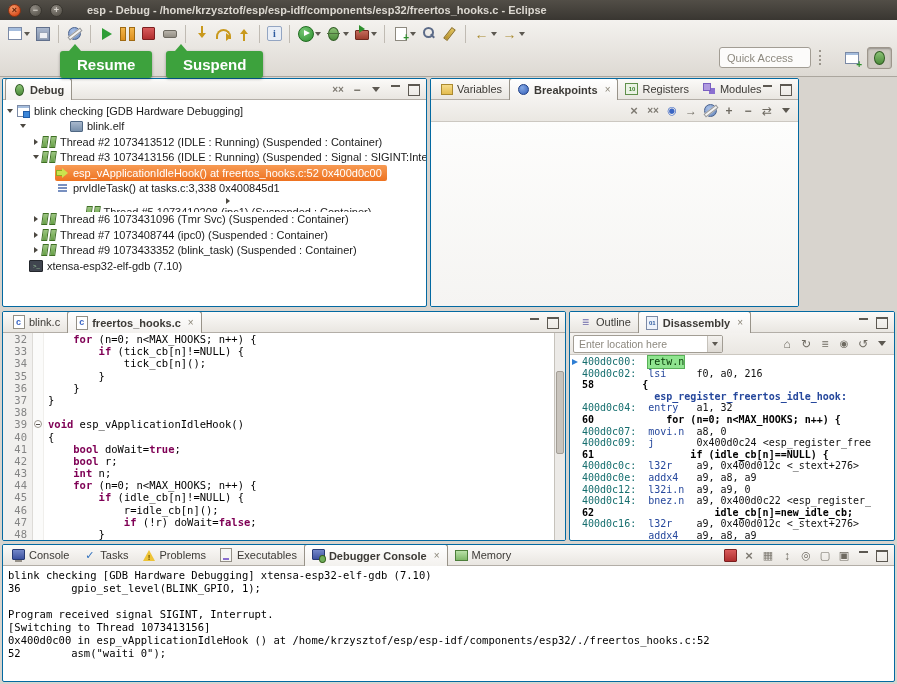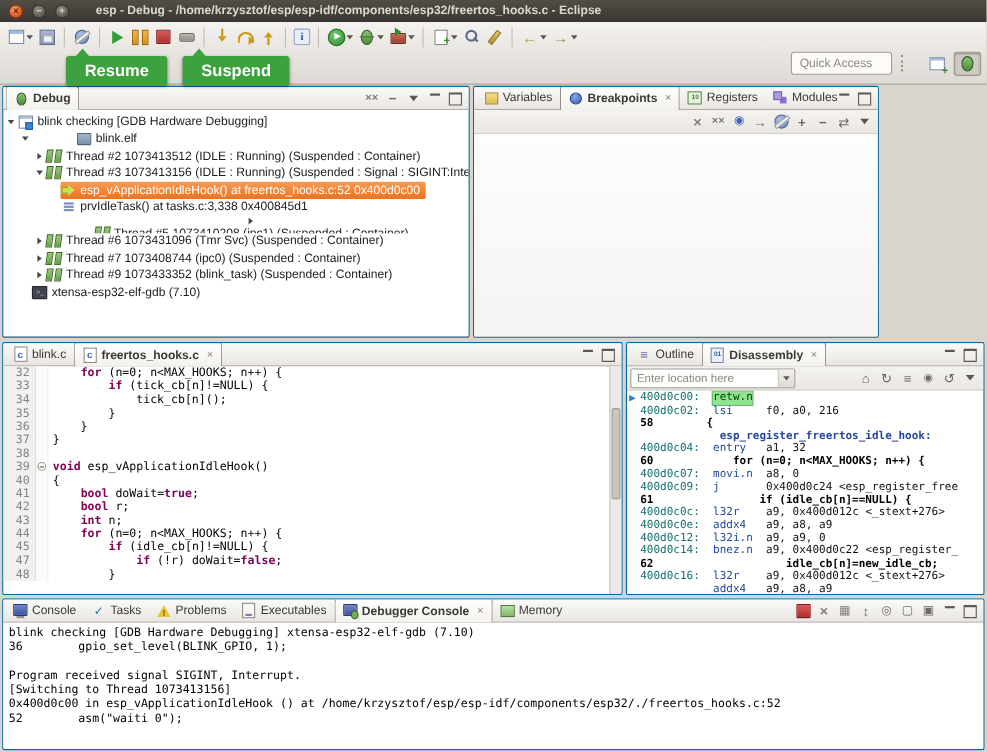--- a/index.html
+++ b/index.html
@@ -525,20 +525,25 @@
           <span class="eln">44</span>
           <span class="efold"></span>
           <span class="ecode"><span>    </span><span class="kw">for</span><span> (n=0; n&lt;MAX_HOOKS; n++) {</span></span>
         </div>
         <div class="eline">
           <span class="eln">45</span>
           <span class="efold"></span>
           <span class="ecode"><span>        </span><span class="kw">if</span><span> (idle_cb[n]!=NULL) {</span></span>
         </div>
         <div class="eline">
+          <span class="eln">46</span>
+          <span class="efold"></span>
+          <span class="ecode"><span>            r=idle_cb[n]();</span></span>
+        </div>
+        <div class="eline">
           <span class="eln">47</span>
           <span class="efold"></span>
           <span class="ecode"><span>            </span><span class="kw">if</span><span> (!r) doWait=</span><span class="kw">false</span><span>;</span></span>
         </div>
         <div class="eline">
           <span class="eln">48</span>
           <span class="efold"></span>
           <span class="ecode"><span>        }</span></span>
         </div>
       </div>

